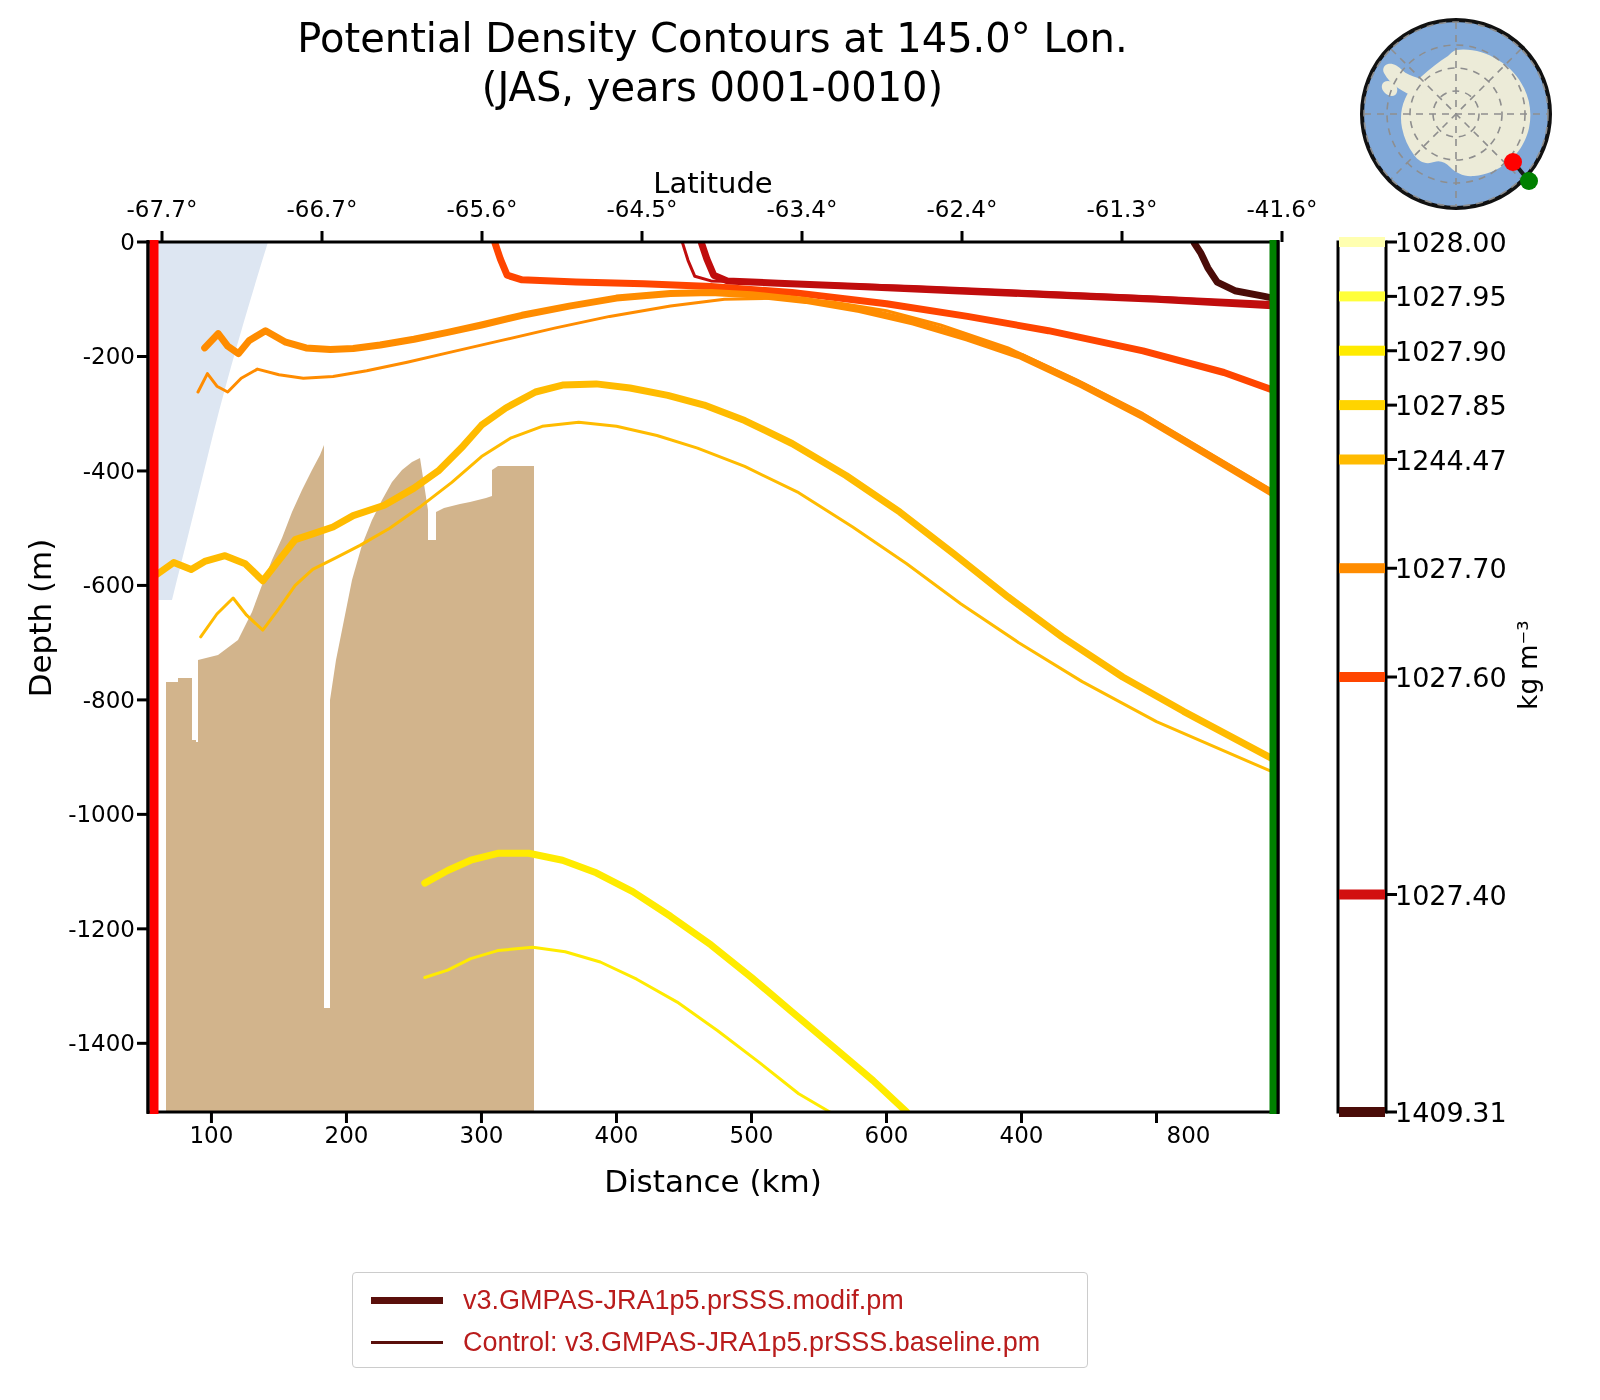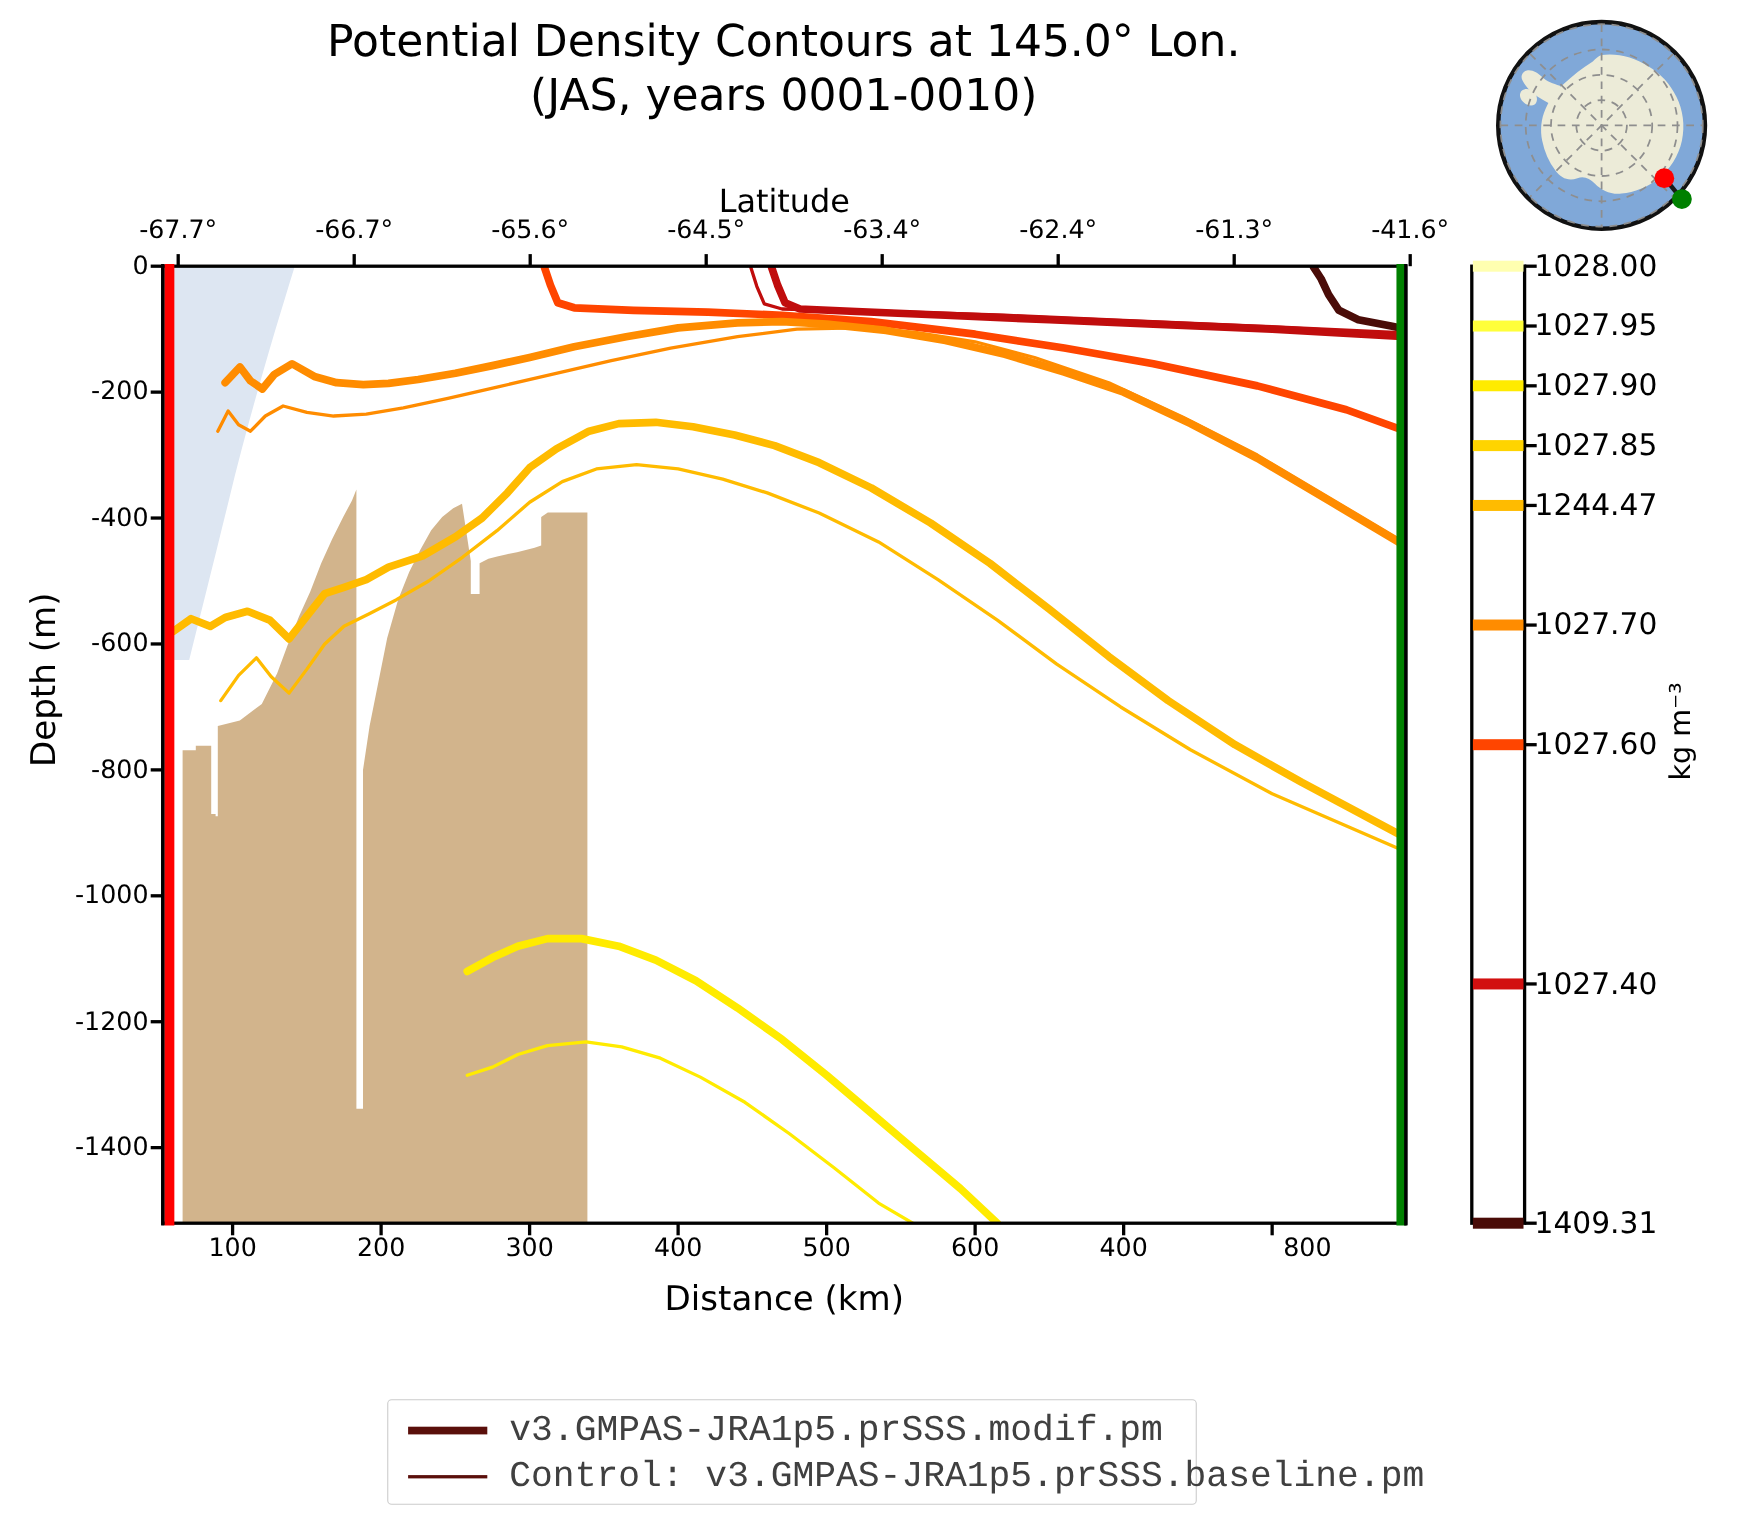--- a/index.html
+++ b/index.html
@@ -111,23 +111,23 @@
     height: 34px;
   }
   .legend-swatch {
     width: 72px;
     height: 0;
     border-top-style: solid;
     border-top-color: #5a0f0b;
     margin-right: 20px;
   }
   .legend-text {
-    font-size: 33px;
-    color: #404040;
-    font-family: Liberation Mono, monospace;
+    font-size: 27px;
+    color: #b91c1c;
+    font-family: Liberation Sans, sans-serif;
     white-space: nowrap;
   }
   .inset-wrap {
     position: absolute;
     left: 1352px;
     top: 10px;
     width: 208px;
     height: 208px;
   }
 </style>

